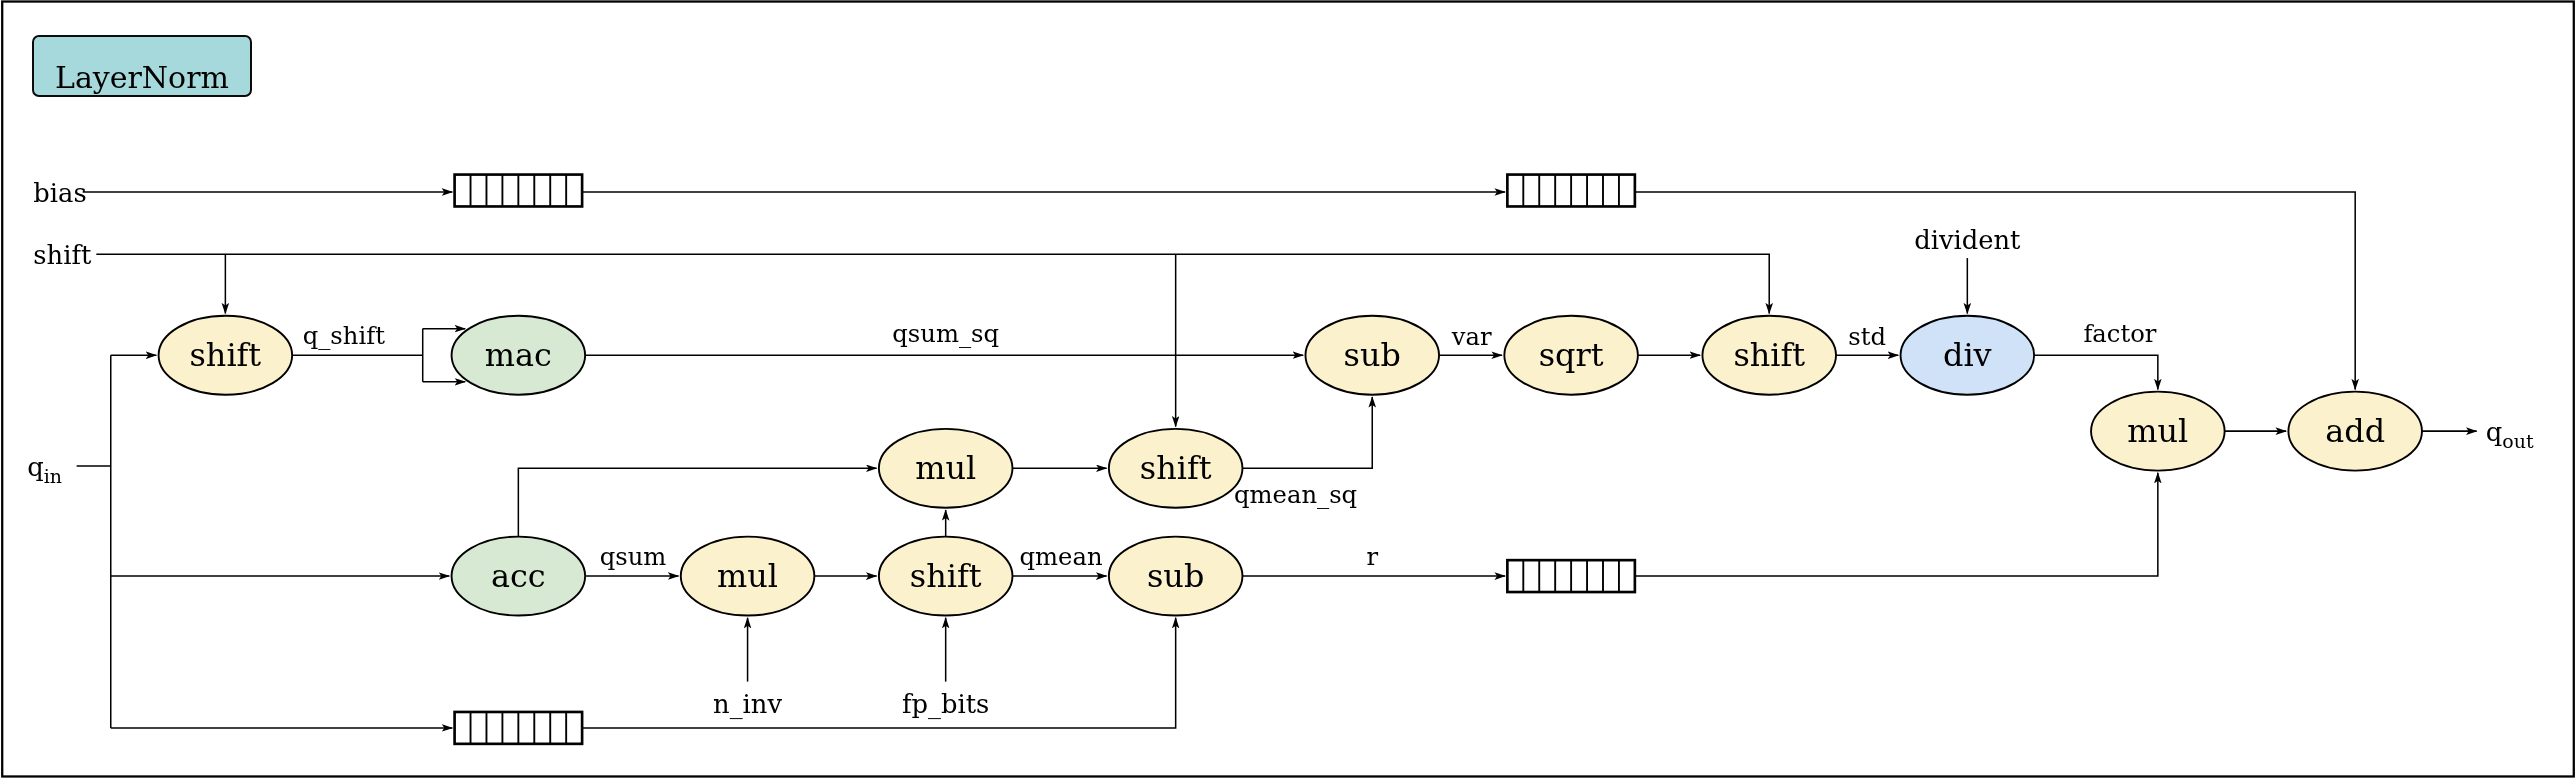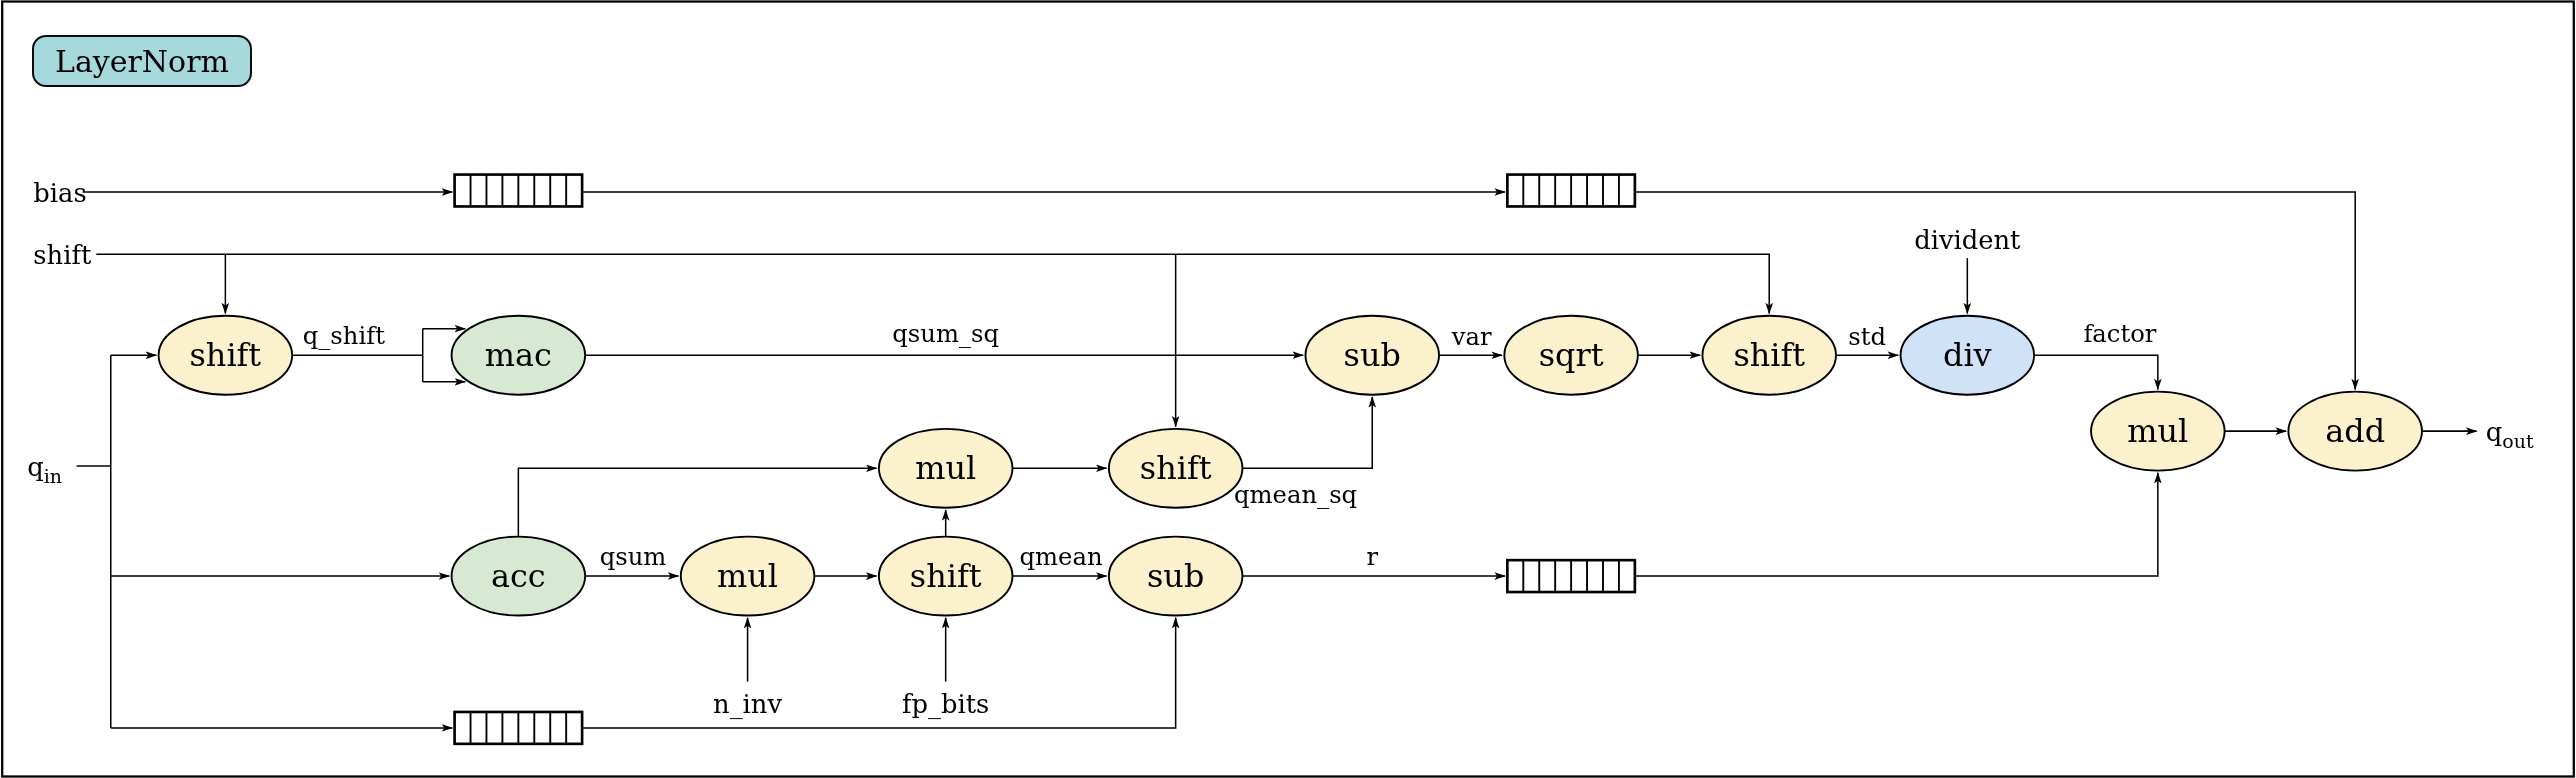--- a/index.html
+++ b/index.html
@@ -1,22 +1,22 @@
 <!DOCTYPE html>
 <html style="font-size:12px"><head>
 <meta charset="utf-8">
 <style>
   html,body{margin:0;padding:0;background:#ffffff;}
   body{font-family:"DejaVu Serif", serif;}
   #canvas{position:relative;width:2576px;height:778px;background:#ffffff;overflow:hidden;}
   #diagram-svg{position:absolute;left:0;top:0;}
   #badge{
-    position:absolute;left:32px;top:35px;width:220px;height:52px;
-    border:2.3px solid #0b0b0b;border-radius:14px;
-    display:flex;align-items:center;justify-content:center;
+    position:absolute;left:32px;top:35px;width:220px;height:62px;
+    border:2.3px solid #0b0b0b;border-radius:7px;
+    display:flex;align-items:flex-end;justify-content:center;
     font-size:30px;color:#000;box-sizing:border-box;
   }
   text{font-family:"DejaVu Serif", serif;fill:#000;}
 </style>
 </head>
 <body>
 
 <div id="canvas">
   <svg id="diagram-svg" width="2576" height="778" viewBox="0 0 3392 1025" xmlns="http://www.w3.org/2000/svg">
       <defs>

